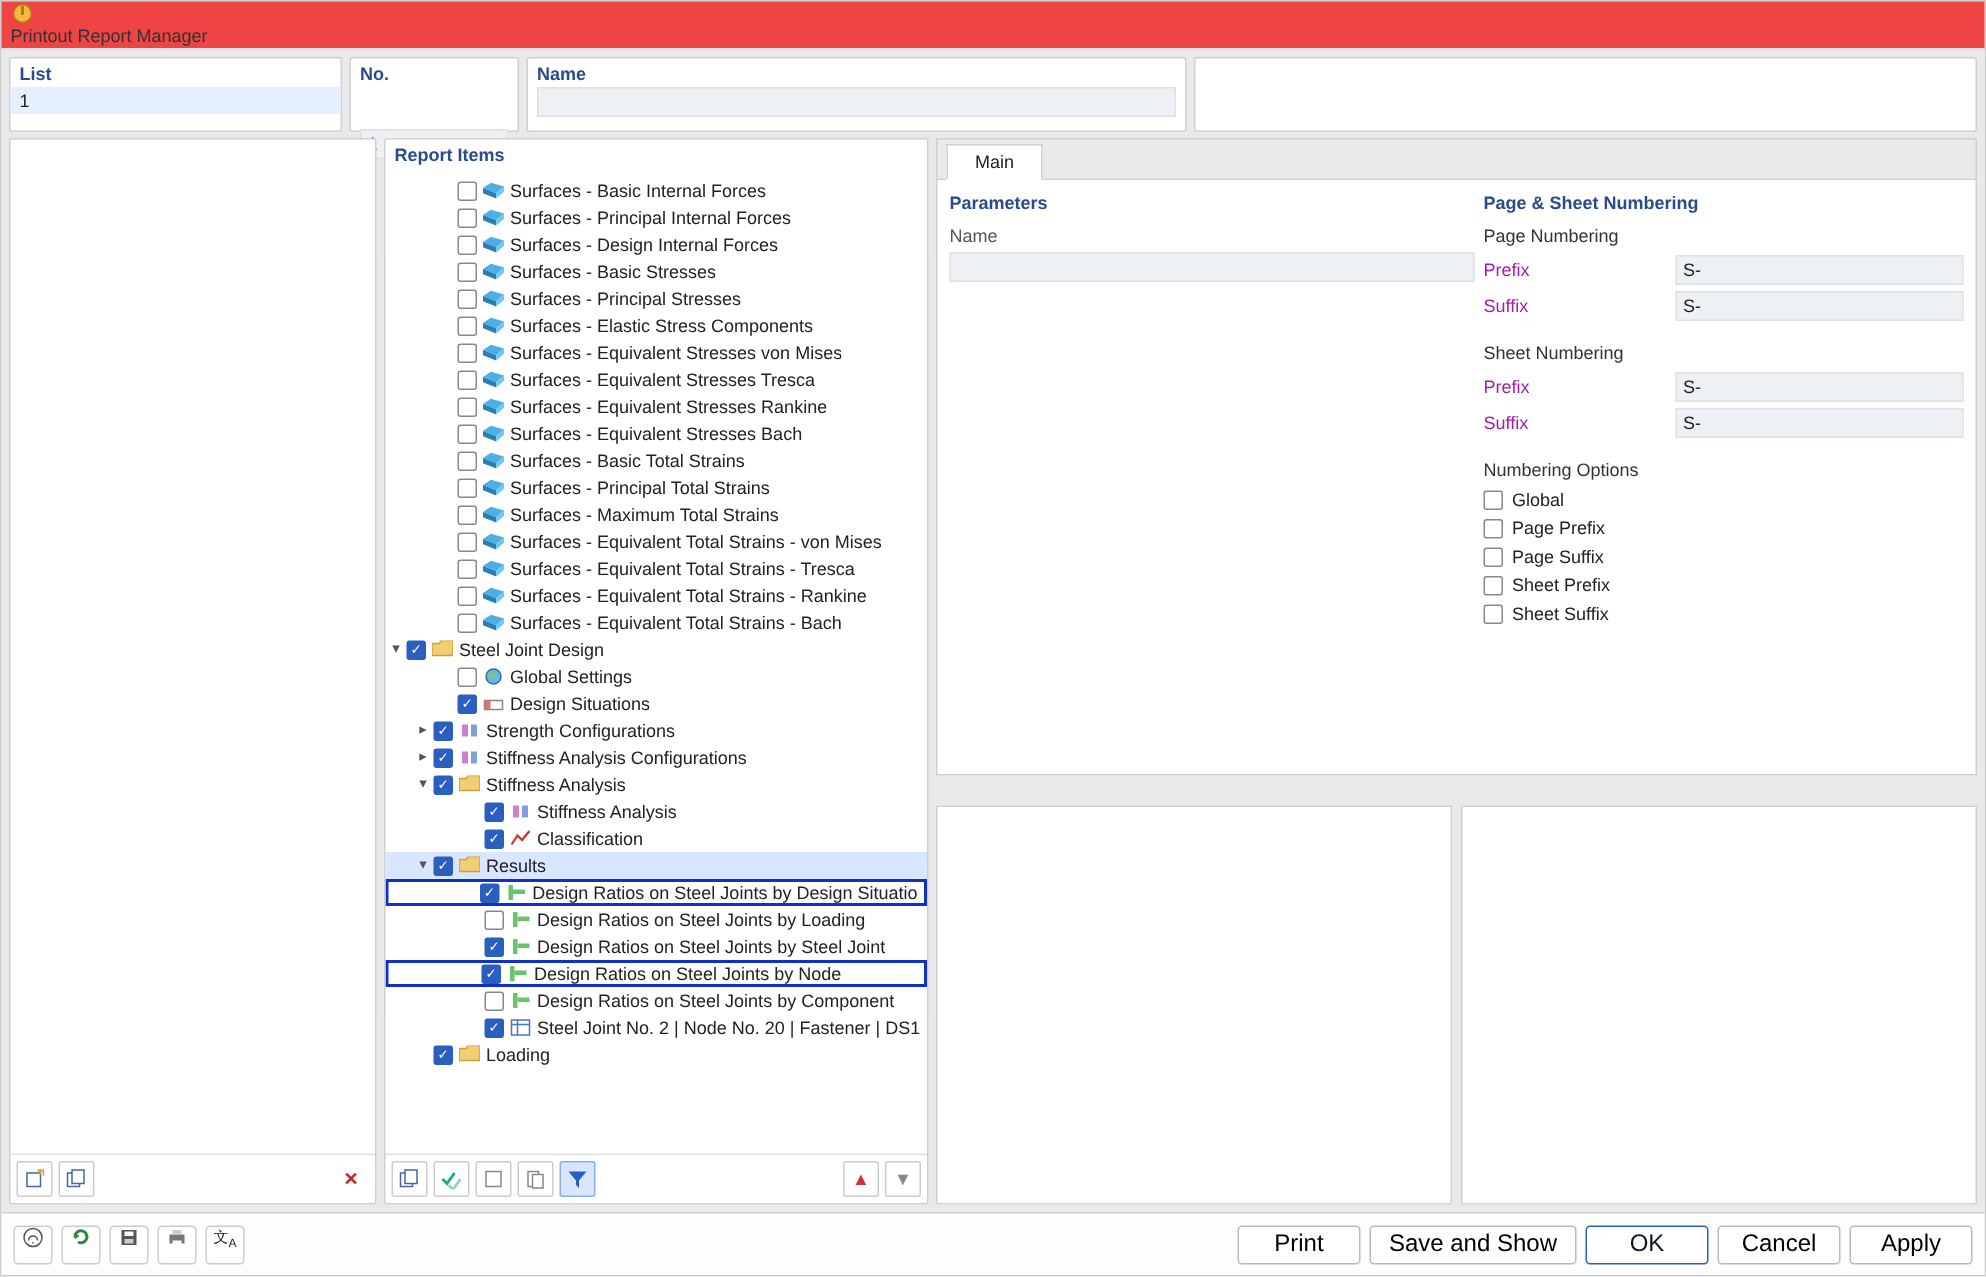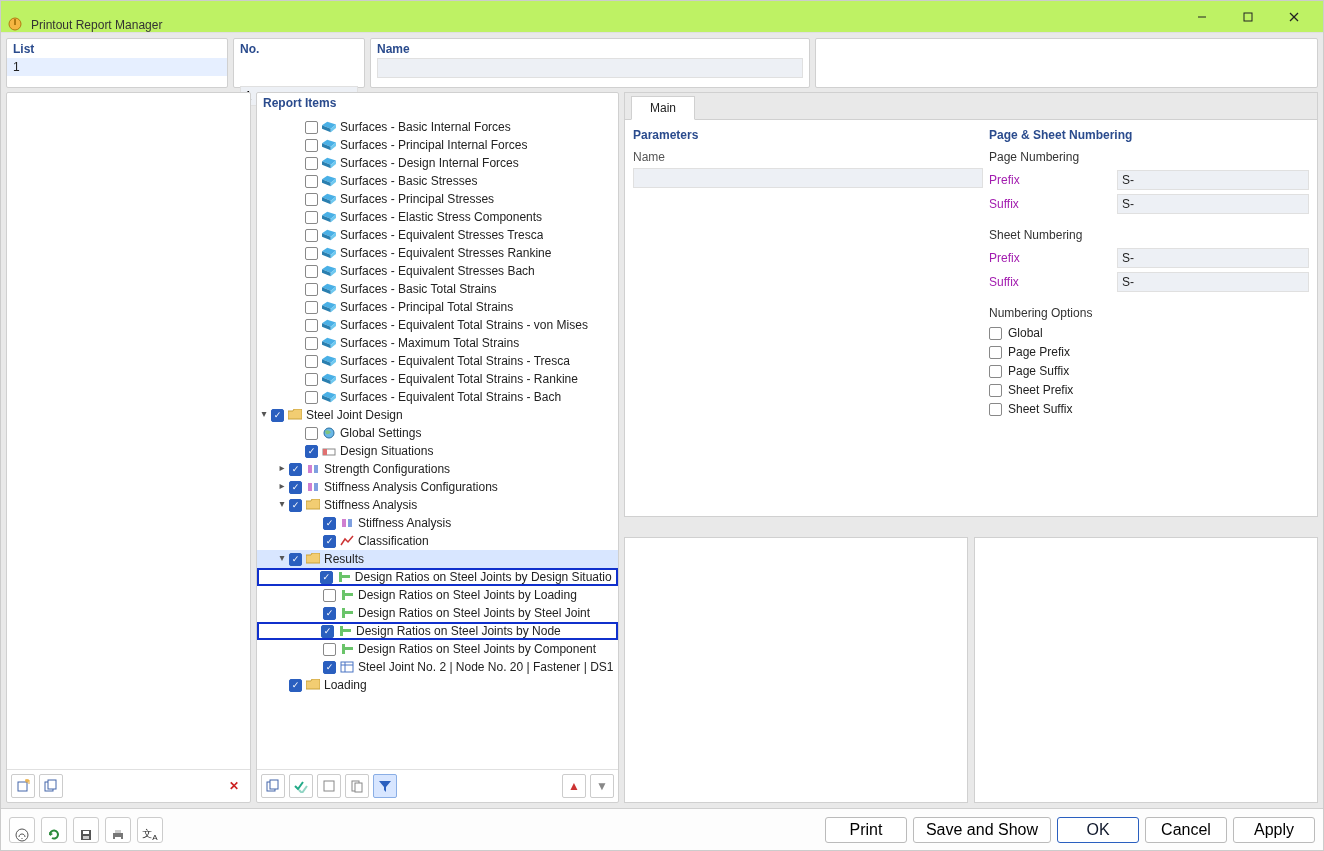--- a/index.html
+++ b/index.html
@@ -14,24 +14,25 @@
   width: 1324px;
   height: 851px;
   background: #fff;
   display: flex;
   flex-direction: column;
   border: 1px solid #ccc;
 }
 .titlebar {
   height: 32px;
   display: flex;
-  align-items: flex-end;
+  align-items: flex-start;
   padding: 0 6px;
-  background: #bef264;
+  background: #ef4444;
   border-bottom: 1px solid #e0e0e0;
+  flex-direction: column;
 }
 .titlebar .app-icon {
   width: 16px; height: 16px;
   margin-right: 8px;
   display:inline-flex; align-items:center; justify-content:center;
 }
 .titlebar .title { flex: 1; font-size: 12px; color: #333; }
 .titlebar .win-controls { display: flex; }
 .win-btn {
   width: 46px; height: 30px;
@@ -240,21 +241,21 @@
   border-top:1px solid #d0d0d0;
   background:#fdfdfd;
   display:flex;
   align-items:center;
   padding: 0 8px;
   gap: 6px;
 }
 .ft-btn {
   width:26px; height:26px;
   border:1px solid #ccc; border-radius:3px; background:#fff;
-  display:flex; align-items:flex-end; justify-content:center;
+  display:flex; align-items:flex-start; justify-content:center;
   font-size:13px;
 }
 .foot-spacer { flex:1; }
 .action-btn {
   min-width: 82px;
   height:26px;
   border:1px solid #bbb;
   background:#fff;
   border-radius:3px;
   font-size:16px;
@@ -298,21 +299,21 @@
     </div>
   </div>
 
   <div class="content">
 
     <div class="top-row">
       <div class="panel" style="width:222px;">
         <div class="panel-head">List</div>
         <div class="list-row">1</div>
       </div>
-      <div class="panel" style="width:132px;gap:28px;">
+      <div class="panel" style="width:113px;gap:28px;">
         <div class="panel-head">No.</div>
         <div class="field-box"><input value="1" style=""></div>
       </div>
       <div class="panel" style="width:440px;">
         <div class="panel-head">Name</div>
         <div class="field-box"><input value="" style=""></div>
       </div>
       <div class="panel" style="flex:1;"></div>
     </div>
 
@@ -424,20 +425,33 @@
               <span style="display:inline-block;width:34px"></span>
               <span class="tw"></span>
               <span class="chk"></span>
               <span class="icn">
                 <svg class="surf-svg" viewBox="0 0 16 12">
                   <path d="M0 4 L6 0 L16 3 L10 8 Z" fill="#4ab0e6"></path>
                   <path d="M0 4 L10 8 L10 12 L0 8 Z" fill="#2a7fb0"></path>
                   <path d="M10 8 L16 3 L16 7 L10 12 Z" fill="#6ec8f0"></path>
                 </svg>
               </span>
+              <span class="lbl">Surfaces - Equivalent Stresses von Mises</span>
+            </div>
+            <div class="tree-row">
+              <span style="display:inline-block;width:34px"></span>
+              <span class="tw"></span>
+              <span class="chk"></span>
+              <span class="icn">
+                <svg class="surf-svg" viewBox="0 0 16 12">
+                  <path d="M0 4 L6 0 L16 3 L10 8 Z" fill="#4ab0e6"></path>
+                  <path d="M0 4 L10 8 L10 12 L0 8 Z" fill="#2a7fb0"></path>
+                  <path d="M10 8 L16 3 L16 7 L10 12 Z" fill="#6ec8f0"></path>
+                </svg>
+              </span>
               <span class="lbl">Surfaces - Equivalent Stresses Tresca</span>
             </div>
             <div class="tree-row">
               <span style="display:inline-block;width:34px"></span>
               <span class="tw"></span>
               <span class="chk"></span>
               <span class="icn">
                 <svg class="surf-svg" viewBox="0 0 16 12">
                   <path d="M0 4 L6 0 L16 3 L10 8 Z" fill="#4ab0e6"></path>
                   <path d="M0 4 L10 8 L10 12 L0 8 Z" fill="#2a7fb0"></path>
@@ -489,34 +503,34 @@
               <span style="display:inline-block;width:34px"></span>
               <span class="tw"></span>
               <span class="chk"></span>
               <span class="icn">
                 <svg class="surf-svg" viewBox="0 0 16 12">
                   <path d="M0 4 L6 0 L16 3 L10 8 Z" fill="#4ab0e6"></path>
                   <path d="M0 4 L10 8 L10 12 L0 8 Z" fill="#2a7fb0"></path>
                   <path d="M10 8 L16 3 L16 7 L10 12 Z" fill="#6ec8f0"></path>
                 </svg>
               </span>
+              <span class="lbl">Surfaces - Maximum Total Strains</span>
+            </div>
+            <div class="tree-row">
+              <span style="display:inline-block;width:34px"></span>
+              <span class="tw"></span>
+              <span class="chk"></span>
+              <span class="icn">
+                <svg class="surf-svg" viewBox="0 0 16 12">
+                  <path d="M0 4 L6 0 L16 3 L10 8 Z" fill="#4ab0e6"></path>
+                  <path d="M0 4 L10 8 L10 12 L0 8 Z" fill="#2a7fb0"></path>
+                  <path d="M10 8 L16 3 L16 7 L10 12 Z" fill="#6ec8f0"></path>
+                </svg>
+              </span>
               <span class="lbl">Surfaces - Equivalent Total Strains - von Mises</span>
-            </div>
-            <div class="tree-row">
-              <span style="display:inline-block;width:34px"></span>
-              <span class="tw"></span>
-              <span class="chk"></span>
-              <span class="icn">
-                <svg class="surf-svg" viewBox="0 0 16 12">
-                  <path d="M0 4 L6 0 L16 3 L10 8 Z" fill="#4ab0e6"></path>
-                  <path d="M0 4 L10 8 L10 12 L0 8 Z" fill="#2a7fb0"></path>
-                  <path d="M10 8 L16 3 L16 7 L10 12 Z" fill="#6ec8f0"></path>
-                </svg>
-              </span>
-              <span class="lbl">Surfaces - Maximum Total Strains</span>
             </div>
             <div class="tree-row">
               <span style="display:inline-block;width:34px"></span>
               <span class="tw"></span>
               <span class="chk"></span>
               <span class="icn">
                 <svg class="surf-svg" viewBox="0 0 16 12">
                   <path d="M0 4 L6 0 L16 3 L10 8 Z" fill="#4ab0e6"></path>
                   <path d="M0 4 L10 8 L10 12 L0 8 Z" fill="#2a7fb0"></path>
                   <path d="M10 8 L16 3 L16 7 L10 12 Z" fill="#6ec8f0"></path>

